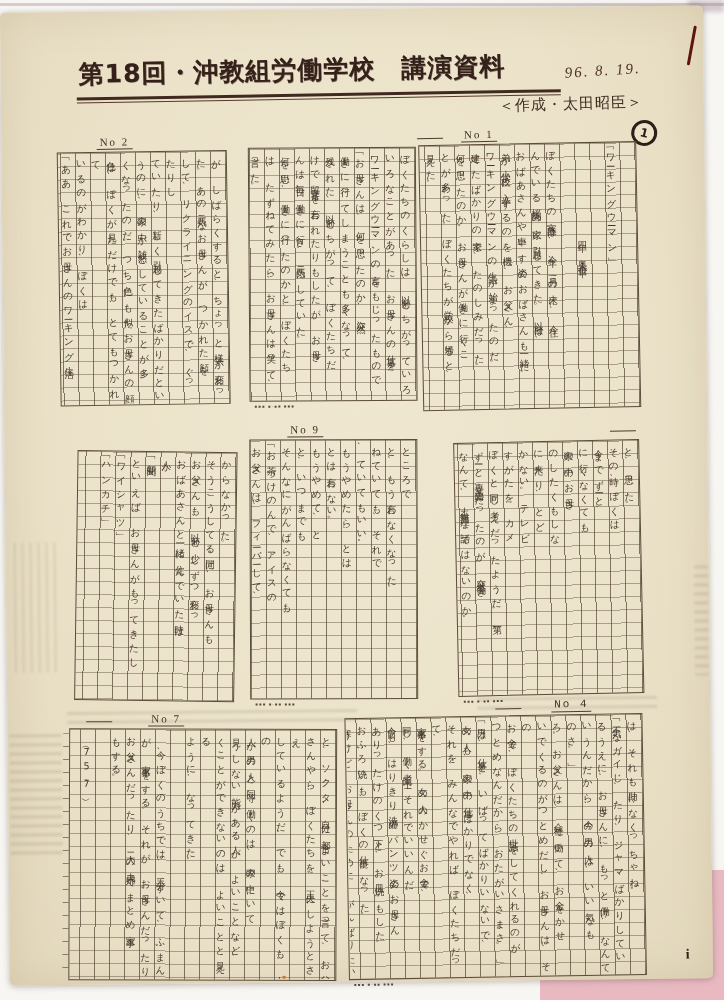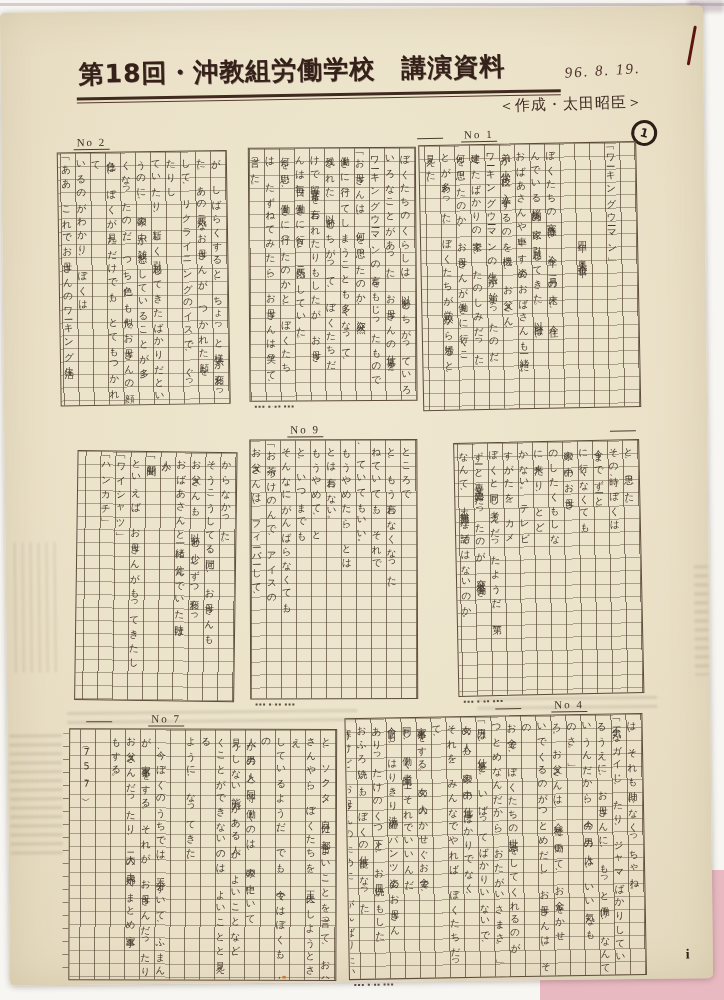--- a/index.html
+++ b/index.html
@@ -105,21 +105,21 @@
 <div class="paper">
 
   <div class="title">第18回・沖教組労働学校　講演資料</div>
   <div class="title-rule"></div>
   <div class="hdate">96. 8. 19.</div>
   <div class="hauthor">＜作成・太田昭臣＞</div>
   <div class="pagecircle">1</div>
   <div class="pen-slash"></div>
 
   <div class="sheet" style="left:56px;top:140px;width:168px;height:252px;transform:rotate(-0.3deg);">
-    <div class="sheet-label" style="left:16px;">No 2</div>
+    <div class="sheet-label" style="left:39px;">No 2</div>
     <div class="cols">
         <div class="col">が、しばらくすると、ちょっと様子が変わっ</div>
         <div class="col">た。あの元気なお母さんが、つかれた顔を</div>
         <div class="col">して、リクライニングのイスで、ぐったりし</div>
         <div class="col">ていたり、新しく引越してきたばかりだとい</div>
         <div class="col">うのに、家の中が雑然としていることが多</div>
         <div class="col">くなったのだ。つち色にも似たお母さんの顔</div>
         <div class="col">色は、ぼくが見ただけでも、とてもつかれて</div>
         <div class="col">いるのがわかり、ぼくは、</div>
         <div class="col">「ああ、これでお母さんのワーキング生活</div>
@@ -234,21 +234,21 @@
         <div class="col">が、家事をする。それが、お母さんだったり</div>
         <div class="col">お父さんだったり、二人の夫婦でまとめ家事</div>
         <div class="col">もする。</div>
         <div class="col"></div>
         <div class="col">　（75・7）</div>
         <div class="col"></div>
       </div>
   </div>
 
   <div class="sheet" style="left:338px;top:708px;width:296px;height:260px;transform:rotate(-0.4deg);">
-    <div class="sheet-label" style="left:206px;">No 4</div>
+    <div class="sheet-label" style="left:206px;font-family:Liberation Mono, monospace;">No 4</div>
     <div class="label-dash" style="left:150px;"></div>
     <div class="cols">
         <div class="col">は、それも助けなくっちゃね。</div>
         <div class="col">「不気なガイじ、たり、ジャマばかりしてい</div>
         <div class="col">るうえに、お母さんに、もっと働け、なんて</div>
         <div class="col">いうんだから、今の男の人は、いい気なも</div>
         <div class="col">のさ。」</div>
         <div class="col">ろ。お父さんは、会社で働いて、お金をかせ</div>
         <div class="col">いでくるのがつとめだし、お母さんは、その</div>
         <div class="col">お金で、ぼくたちの世話をしてくれるのが、</div>

